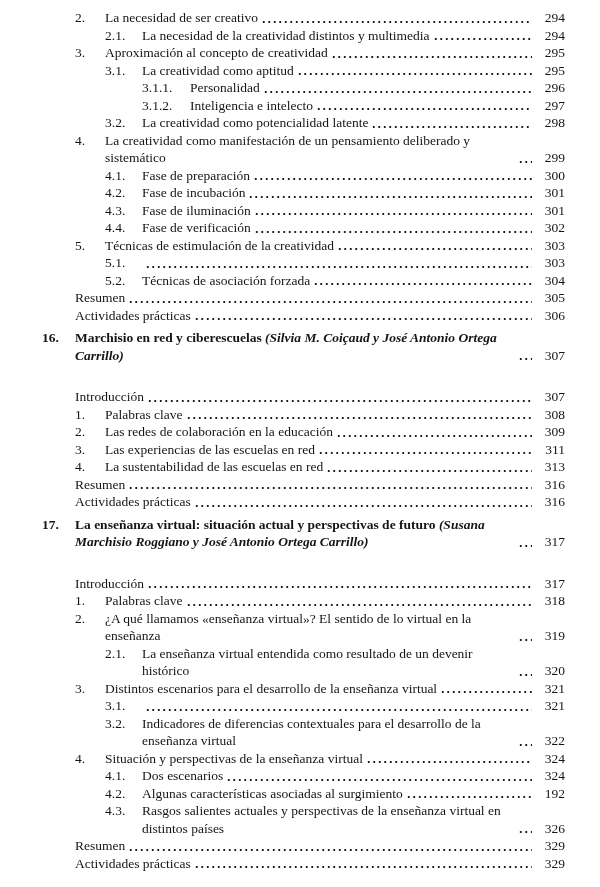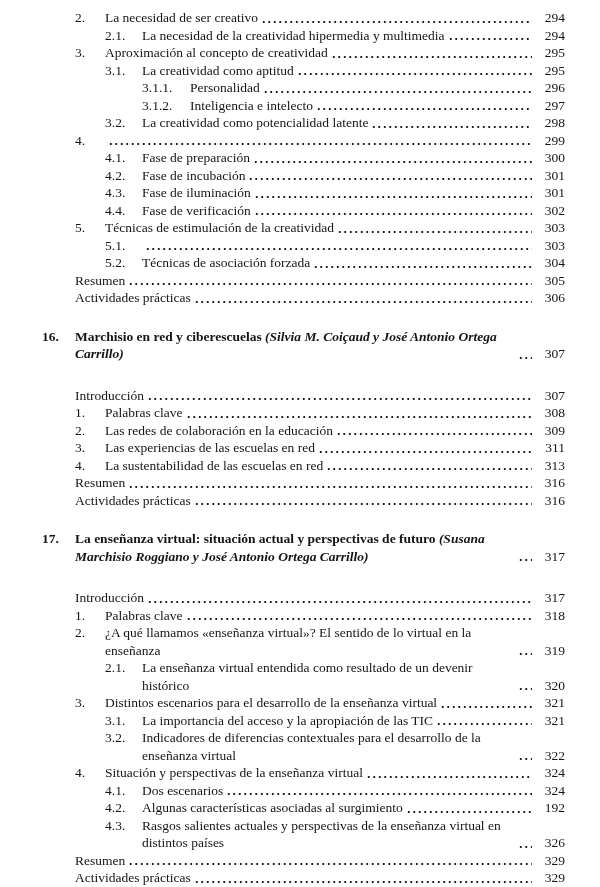--- a/index.html
+++ b/index.html
@@ -50,37 +50,37 @@
   .lvl1 .num { width: 30px; }
   .lvl2 { padding-left: 63px; justify-content: space-between; }
   .lvl2 .num { width: 37px; }
   .lvl3 { padding-left: 100px; }
   .lvl3 .num { width: 48px; }
 
   .chapter .num,
   .chapter .title-text { font-weight: bold; }
   .chapter .author { font-weight: bold; font-style: italic; }
 
-  .gap-large { margin-top: 21px; }
+  .gap-large { margin-top: 5px; }
   .gap-small { margin-top: 24px; }
 </style>
 </head>
 <body>
 
 <div class="sheet">
   <div id="toc">
       <div class="entry lvl1">
         <span class="num">2.</span>
         <span class="text"><span class="title-text">La necesidad de ser creativo</span></span>
         <span class="fill"></span>
         <span class="page">294</span>
       </div>
       <div class="entry lvl2">
         <span class="num">2.1.</span>
-        <span class="text"><span class="title-text">La necesidad de la creatividad hipermedia y multimedia</span></span>
+        <span class="text"><span class="title-text">La necesidad de la creatividad distintos y multimedia</span></span>
         <span class="fill"></span>
         <span class="page">294</span>
       </div>
       <div class="entry lvl1">
         <span class="num">3.</span>
         <span class="text"><span class="title-text">Aproximación al concepto de creatividad</span></span>
         <span class="fill"></span>
         <span class="page">295</span>
       </div>
       <div class="entry lvl2">
@@ -102,20 +102,21 @@
         <span class="page">297</span>
       </div>
       <div class="entry lvl2">
         <span class="num">3.2.</span>
         <span class="text"><span class="title-text">La creatividad como potencialidad latente</span></span>
         <span class="fill"></span>
         <span class="page">298</span>
       </div>
       <div class="entry lvl1">
         <span class="num">4.</span>
+        <span class="text"><span class="title-text">La creatividad como manifestación de un pensamiento deliberado y sistemático</span></span>
         <span class="fill"></span>
         <span class="page">299</span>
       </div>
       <div class="entry lvl2">
         <span class="num">4.1.</span>
         <span class="text"><span class="title-text">Fase de preparación</span></span>
         <span class="fill"></span>
         <span class="page">300</span>
       </div>
       <div class="entry lvl2">
@@ -238,21 +239,20 @@
         <span class="page">320</span>
       </div>
       <div class="entry lvl1">
         <span class="num">3.</span>
         <span class="text"><span class="title-text">Distintos escenarios para el desarrollo de la enseñanza virtual</span></span>
         <span class="fill"></span>
         <span class="page">321</span>
       </div>
       <div class="entry lvl2">
         <span class="num">3.1.</span>
-        <span class="text"><span class="title-text">La importancia del acceso y la apropiación de las TIC</span></span>
         <span class="fill"></span>
         <span class="page">321</span>
       </div>
       <div class="entry lvl2">
         <span class="num">3.2.</span>
         <span class="text"><span class="title-text">Indicadores de diferencias contextuales para el desarrollo de la enseñanza virtual</span></span>
         <span class="fill"></span>
         <span class="page">322</span>
       </div>
       <div class="entry lvl1">

